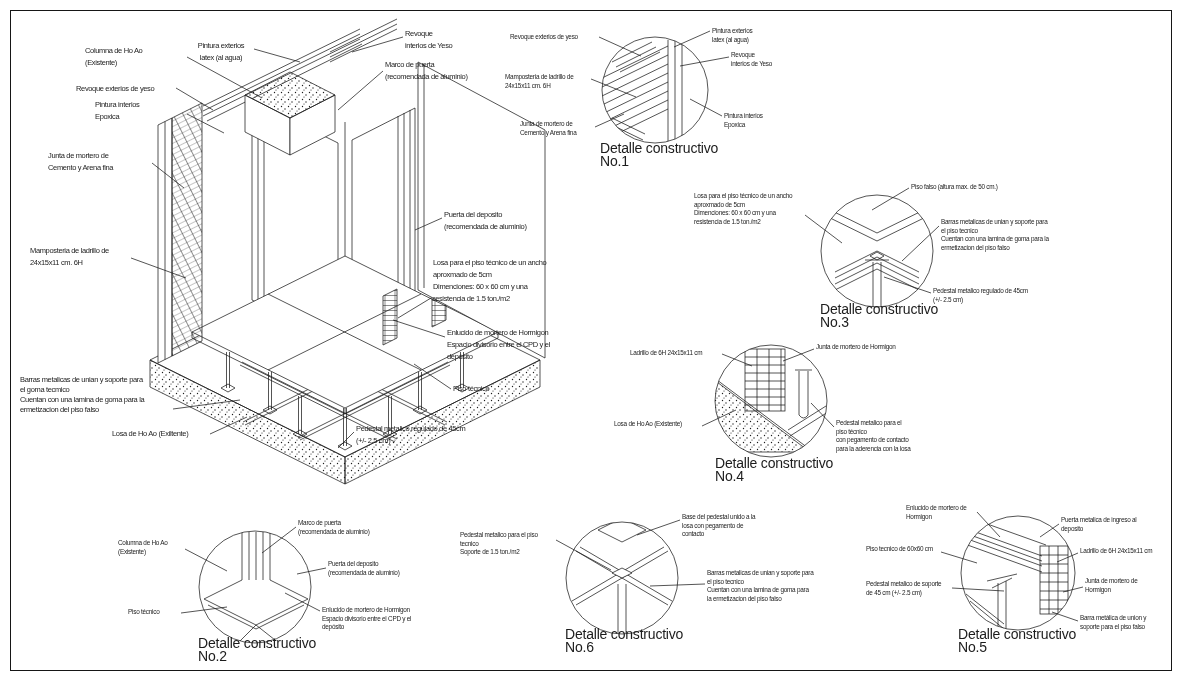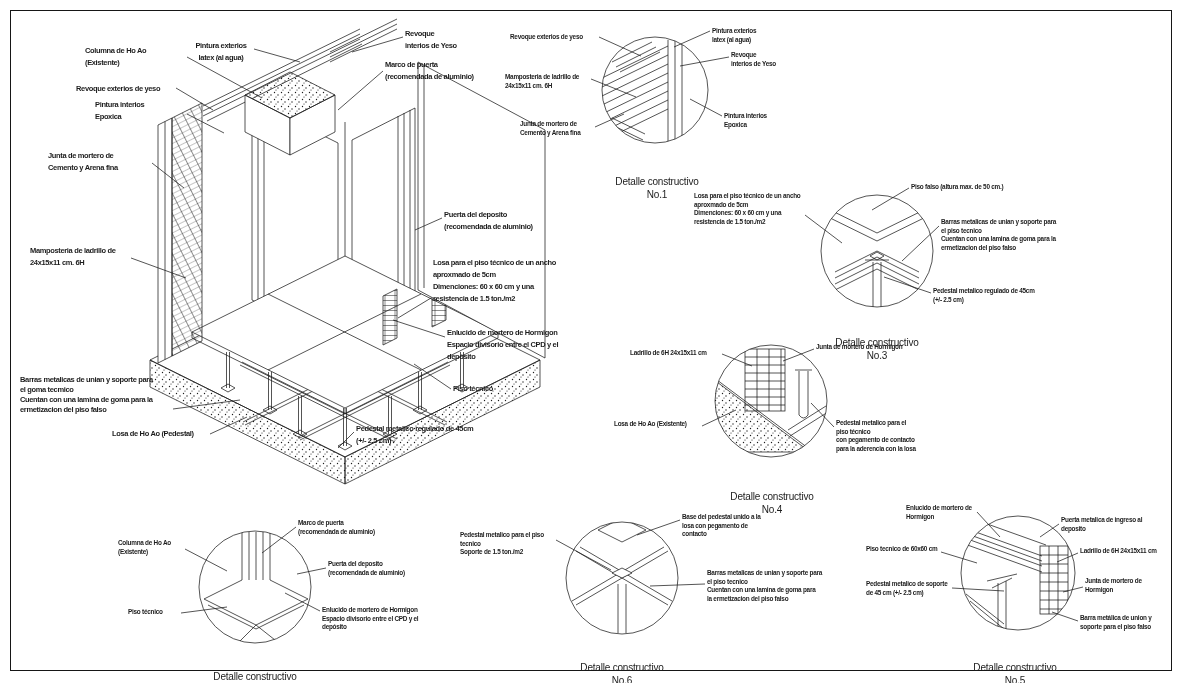--- a/index.html
+++ b/index.html
@@ -1,27 +1,27 @@
 <!DOCTYPE html>
 <html><head>
 <meta charset="utf-8">
 <style>
   html,body{margin:0;padding:0;background:#fff;}
   #sheet{position:relative;width:1180px;height:683px;background:#ffffff;overflow:hidden;
          font-family:"Liberation Sans","DejaVu Sans",sans-serif;color:#1c1c1c;}
   .frame{position:absolute;left:10px;top:10px;width:1160px;height:659px;border:1.5px solid #161616;}
   svg.art{position:absolute;left:0;top:0;}
   .ln{stroke:#1c1c1c;fill:none;stroke-width:0.75;}
-  .lbl{position:absolute;font-size:7.5px;line-height:12px;letter-spacing:-0.35px;white-space:nowrap;font-weight:bold;}
+  .lbl{position:absolute;font-size:7.5px;line-height:12px;letter-spacing:-0.35px;white-space:nowrap;}
   .lbl .b{display:block;}
   .r{text-align:left;}
   .c{text-align:center;}
   .dl{font-size:6.4px;line-height:8.5px;letter-spacing:-0.25px;}
   .tight{line-height:10px;}
-  .ttl{position:absolute;font-size:10px;line-height:12.5px;letter-spacing:-0.2px;text-align:center;white-space:nowrap;margin-top:34px;}
+  .ttl{position:absolute;font-size:14px;line-height:12.5px;letter-spacing:-0.2px;text-align:left;white-space:nowrap;}
   .ttl .b{display:block;}
 </style>
 </head>
 <body>
 
 <div id="sheet">
   <div class="frame"></div>
 
   <svg class="art" width="1180" height="683" viewBox="0 0 1180 683">
     <defs>
@@ -357,21 +357,21 @@
     <span class="b">Mamposteria de ladrillo de</span>
       <span class="b">24x15x11 cm. 6H</span>
   </div>
   <div class="lbl r tight" style="left:20px;top:375px;width:152px;">
     <span class="b">Barras metalicas de unian y soporte para</span>
       <span class="b">el goma tecmico</span>
     <span class="b">Cuentan con una lamina de goma para la</span>
       <span class="b">ermetizacion del piso falso</span>
   </div>
   <div class="lbl" style="left:112px;top:428px;">
-    <span class="b">Losa de Ho Ao (Pedestal)</span>
+    <span class="b">Losa de Ho Ao (Exiltente)</span>
   </div>
 
   <div class="lbl dl r" style="left:510px;top:33px;width:88px;">
     <span class="b">Revoque exterios de yeso</span>
   </div>
   <div class="lbl dl r" style="left:505px;top:73px;width:84px;">
     <span class="b">Mamposteria de ladrillo de</span>
       <span class="b">24x15x11 cm. 6H</span>
   </div>
   <div class="lbl dl r" style="left:520px;top:120px;width:73px;">

